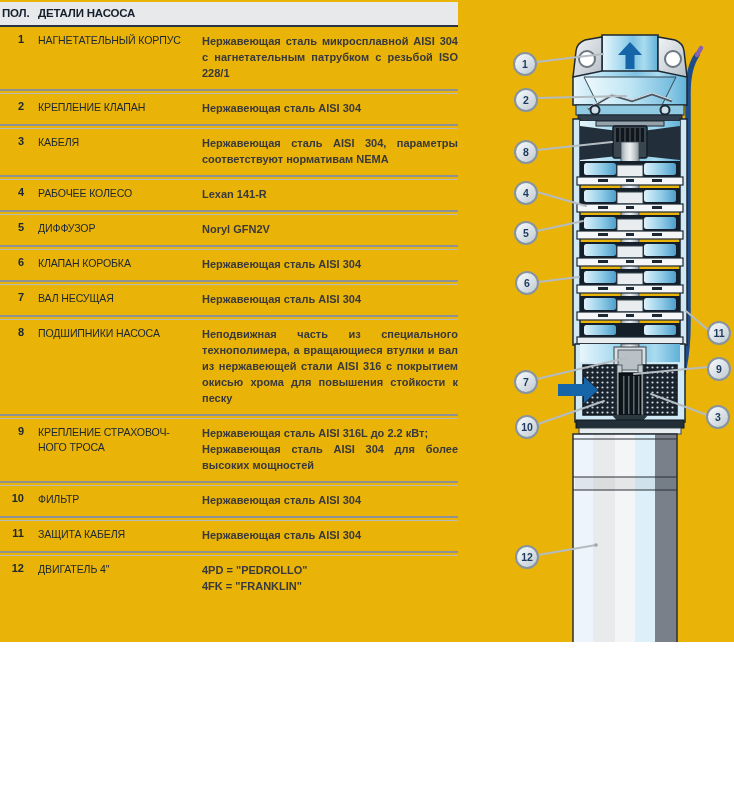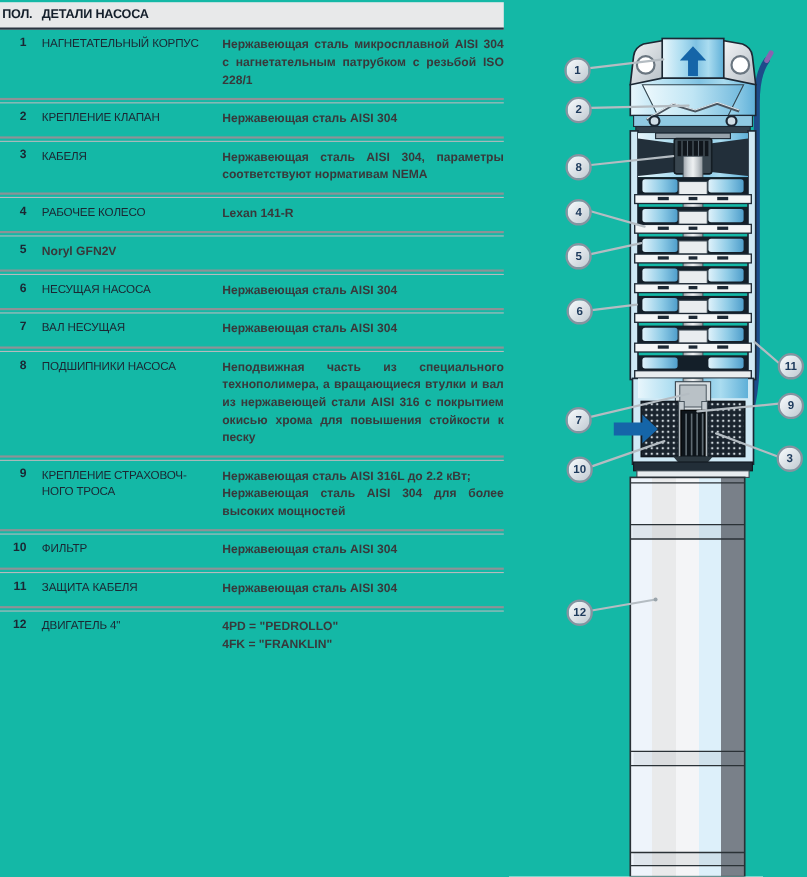--- a/index.html
+++ b/index.html
@@ -1,16 +1,16 @@
 <!DOCTYPE html>
 <html><head>
 <meta charset="utf-8">
 <style>
   html,body{margin:0;padding:0;background:#fff;}
-  .page{position:relative;width:734px;height:797px;background:#14b8a6;overflow:hidden;
+  .page{position:relative;width:734px;height:642px;background:#eab308;overflow:hidden;
         font-family:"Liberation Sans",sans-serif;color:#1b2733;}
 
   
   .parts-table{position:absolute;left:0;top:2px;width:458px;}
   .thead{display:grid;grid-template-columns:38px 164px 1fr;align-items:center;
          background:#e8e9ea;border-bottom:2px solid #2a3440;
          padding:5px 0 6px;}
   .thead .h{font-size:11.5px;font-weight:bold;color:#141f2b;letter-spacing:-0.2px;}
   .thead .h.pos{padding-left:2px;}
   .trow{display:grid;grid-template-columns:38px 164px 1fr;padding:6px 0 8px;}
@@ -64,27 +64,28 @@
 
     <div class="trow">
       <div class="cell-pos">4</div>
       <div class="cell-part">РАБОЧЕЕ КОЛЕСО</div>
       <div class="cell-spec">Lexan 141-R</div>
     </div>
     <div class="divider"></div>
 
     <div class="trow">
       <div class="cell-pos">5</div>
+      <div class="cell-part">ДИФФУЗОР</div>
       <div class="cell-spec">Noryl GFN2V</div>
     </div>
     <div class="divider"></div>
 
     <div class="trow">
       <div class="cell-pos">6</div>
-      <div class="cell-part">НЕСУЩАЯ НАСОСА</div>
+      <div class="cell-part">КЛАПАН КОРОБКА</div>
       <div class="cell-spec">Нержавеющая сталь AISI 304</div>
     </div>
     <div class="divider"></div>
 
     <div class="trow">
       <div class="cell-pos">7</div>
       <div class="cell-part">ВАЛ НЕСУЩАЯ</div>
       <div class="cell-spec">Нержавеющая сталь AISI 304</div>
     </div>
     <div class="divider"></div>

